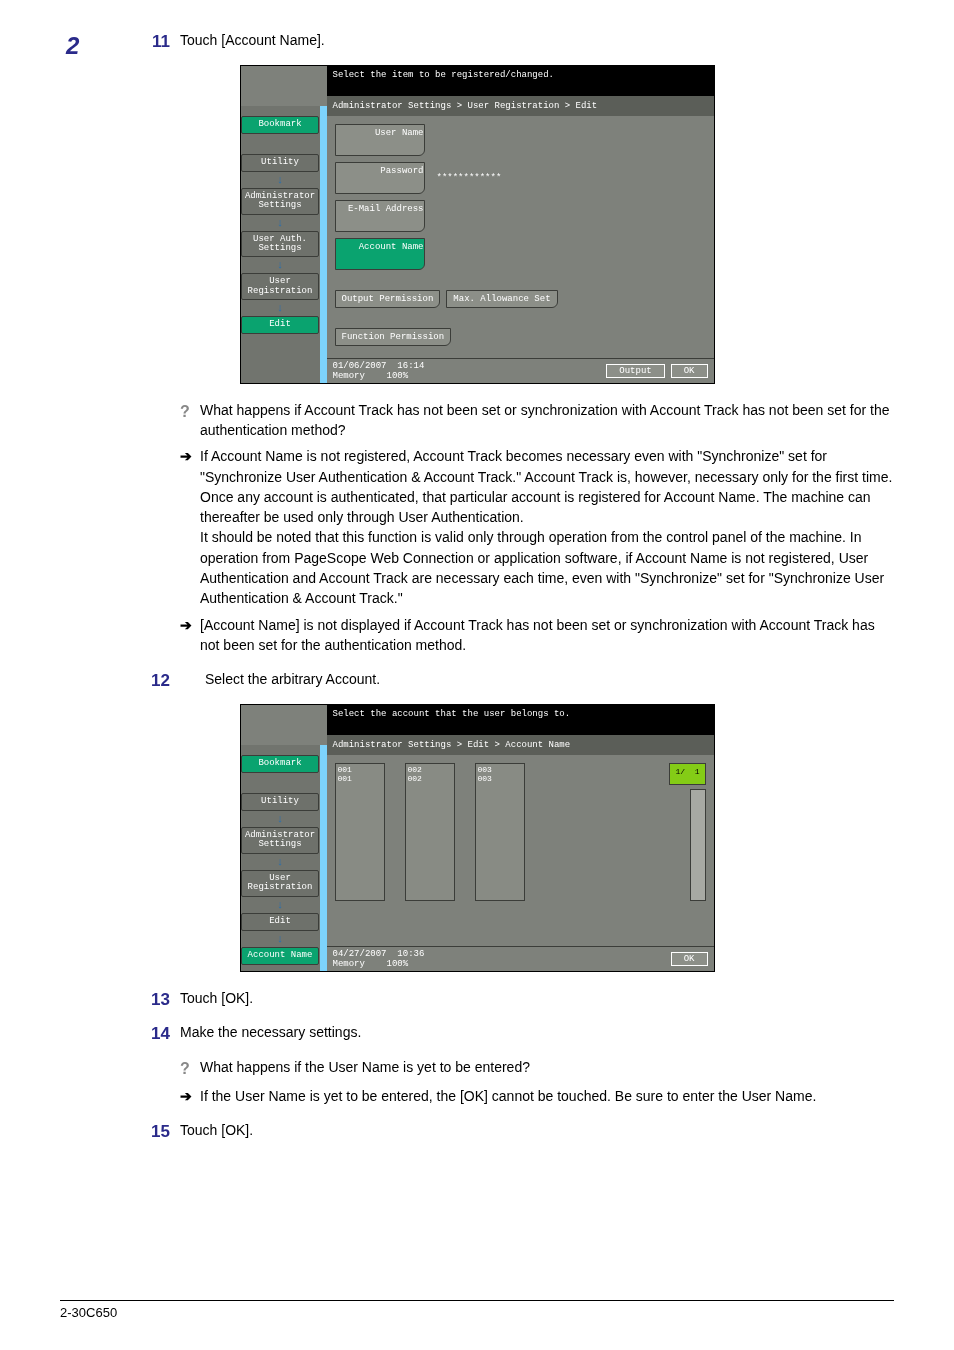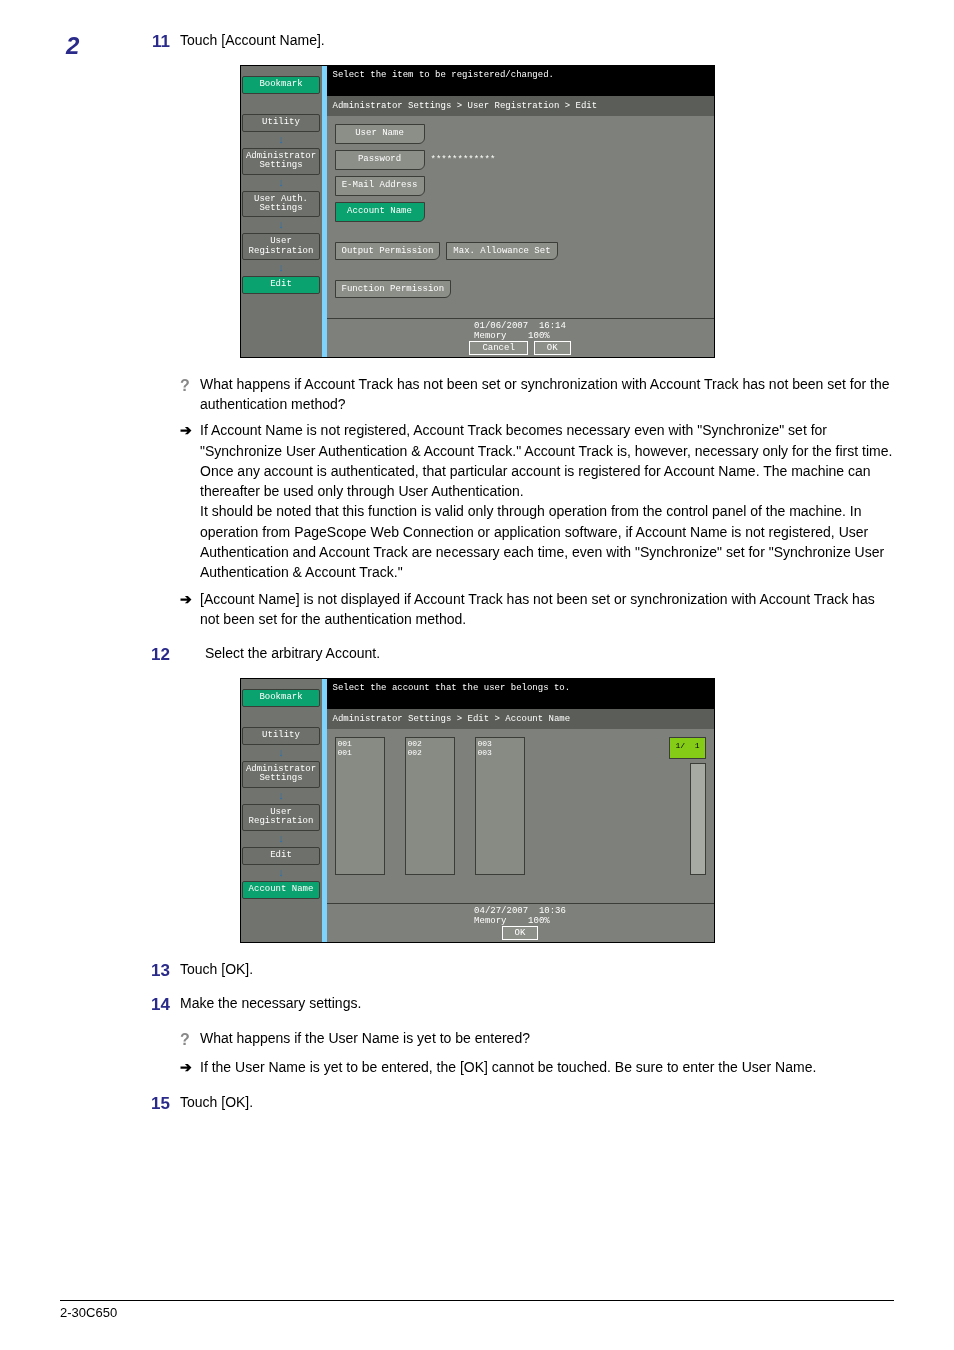--- a/index.html
+++ b/index.html
@@ -80,27 +80,28 @@
     color: #fff;
   }
   .panel-top {
     display: flex;
     align-items: stretch;
   }
   .side-col {
     width: 86px;
     flex: 0 0 86px;
     background: #71746e;
-    border-right: 5px solid #7dd3fc;
+    border-right: 7px solid #7dd3fc;
     display: flex;
     flex-direction: column;
     align-items: center;
     padding: 10px 3px 6px 3px;
     box-sizing: border-box;
     font-size: 9px;
+    margin-top: 40px;
   }
   .side-spacer { height: 20px; }
   .side-btn {
     width: 78px;
     min-height: 18px;
     border: 1px solid #3b3d39;
     border-radius: 2px;
     text-align: center;
     padding: 3px 1px;
     background: #8c8f88;
@@ -141,27 +142,27 @@
     flex: 1;
   }
   .field-row {
     display: flex;
     align-items: center;
     margin-bottom: 6px;
     font-size: 9px;
   }
   .field-label {
     width: 90px;
-    height: 20px;
+    height: 32px;
     line-height: 16px;
-    text-align: center;
+    text-align: right;
     border: 1px solid #3b3d39;
     border-radius: 0 0 6px 0;
     background: #8c8f88;
-    margin-right: 6px;
+    margin-right: 12px;
     box-sizing: border-box;
   }
   .field-label.selected { background: #0aa36f; }
   .field-val { font-size: 9px; }
   .perm-row { display: flex; gap: 6px; margin-top: 20px; margin-bottom: 4px; }
   .perm-btn {
     height: 16px;
     line-height: 16px;
     font-size: 9px;
     padding: 0 6px;
@@ -170,22 +171,21 @@
     background: #8c8f88;
   }
   .status-bar {
     display: flex;
     justify-content: space-between;
     align-items: center;
     font-size: 9px;
     padding: 2px 6px 2px 6px;
     background: #7e817b;
     border-top: 1px solid #3b3d39;
-    margin-top: 12px;
-    flex-direction: column;
+    margin-top: 4px;
   }
   .status-left { display: flex; gap: 8px; }
   .status-btns { display: flex; gap: 6px; }
   .status-btn {
     border: 1px solid #fff;
     padding: 1px 12px;
     font-size: 9px;
     background: #8c8f88;
   }
   
@@ -279,21 +279,21 @@
           </div>
           <div class="perm-row">
             <div class="perm-btn">Function Permission</div>
           </div>
         </div>
         <div class="status-bar">
           <div class="status-left">
             <span><span>01/06/2007</span>&nbsp;&nbsp;<span>16:14</span><br><span>Memory</span>&nbsp;&nbsp;&nbsp;&nbsp;<span>100%</span></span>
           </div>
           <div class="status-btns">
-            <div class="status-btn">Cancel</div>
+            <div class="status-btn">Output</div>
             <div class="status-btn">OK</div>
           </div>
         </div>
       </div>
     </div>
   </div>
 
   <div class="note">
     <div class="note-icon">?</div>
     <div class="note-text">What happens if Account Track has not been set or synchronization with Account Track has not been set for the authentication method?</div>

